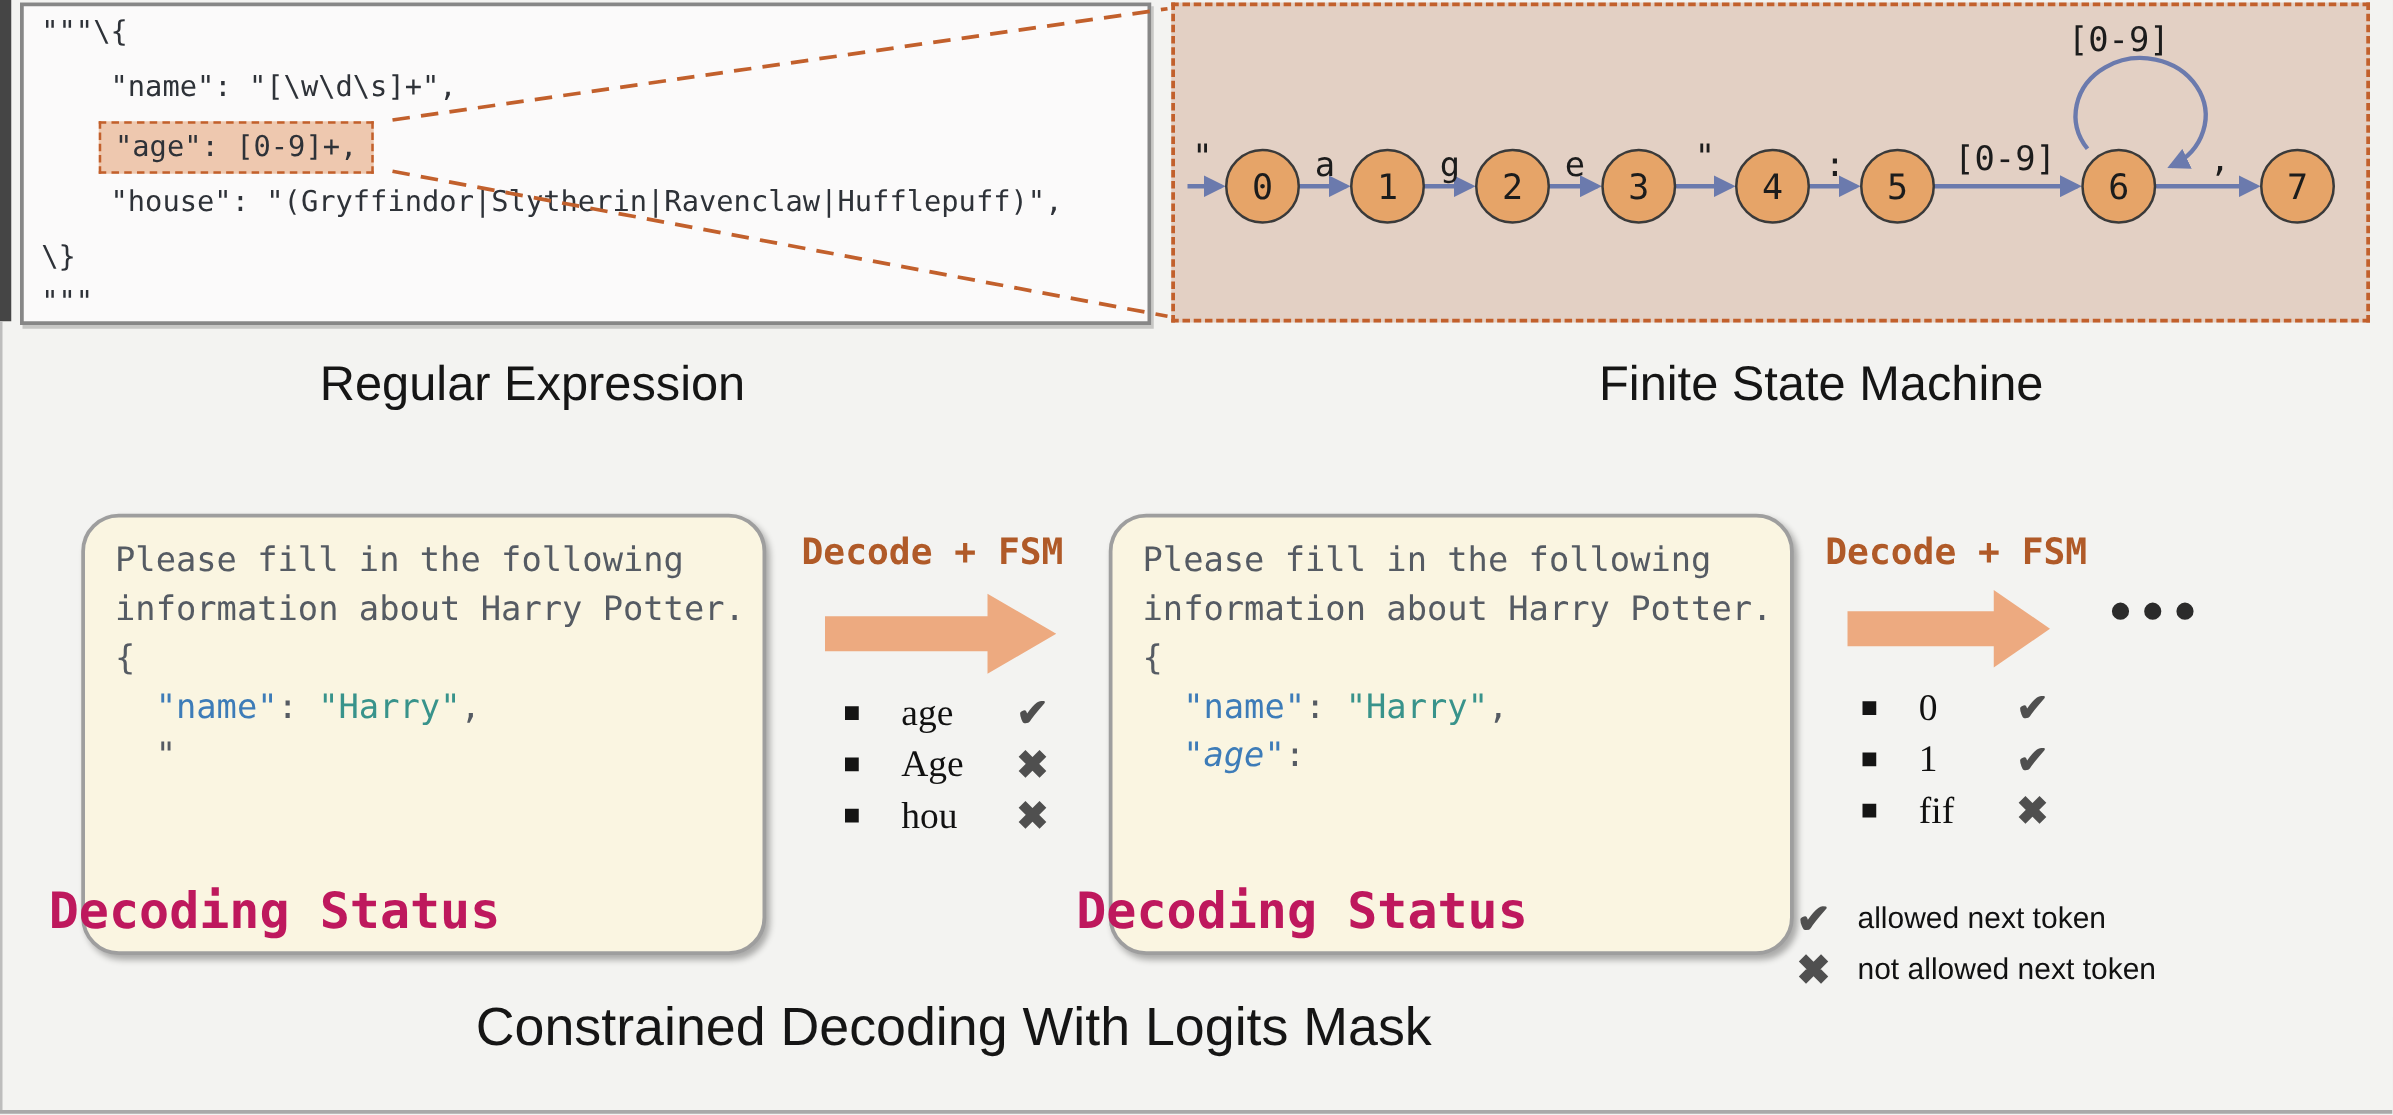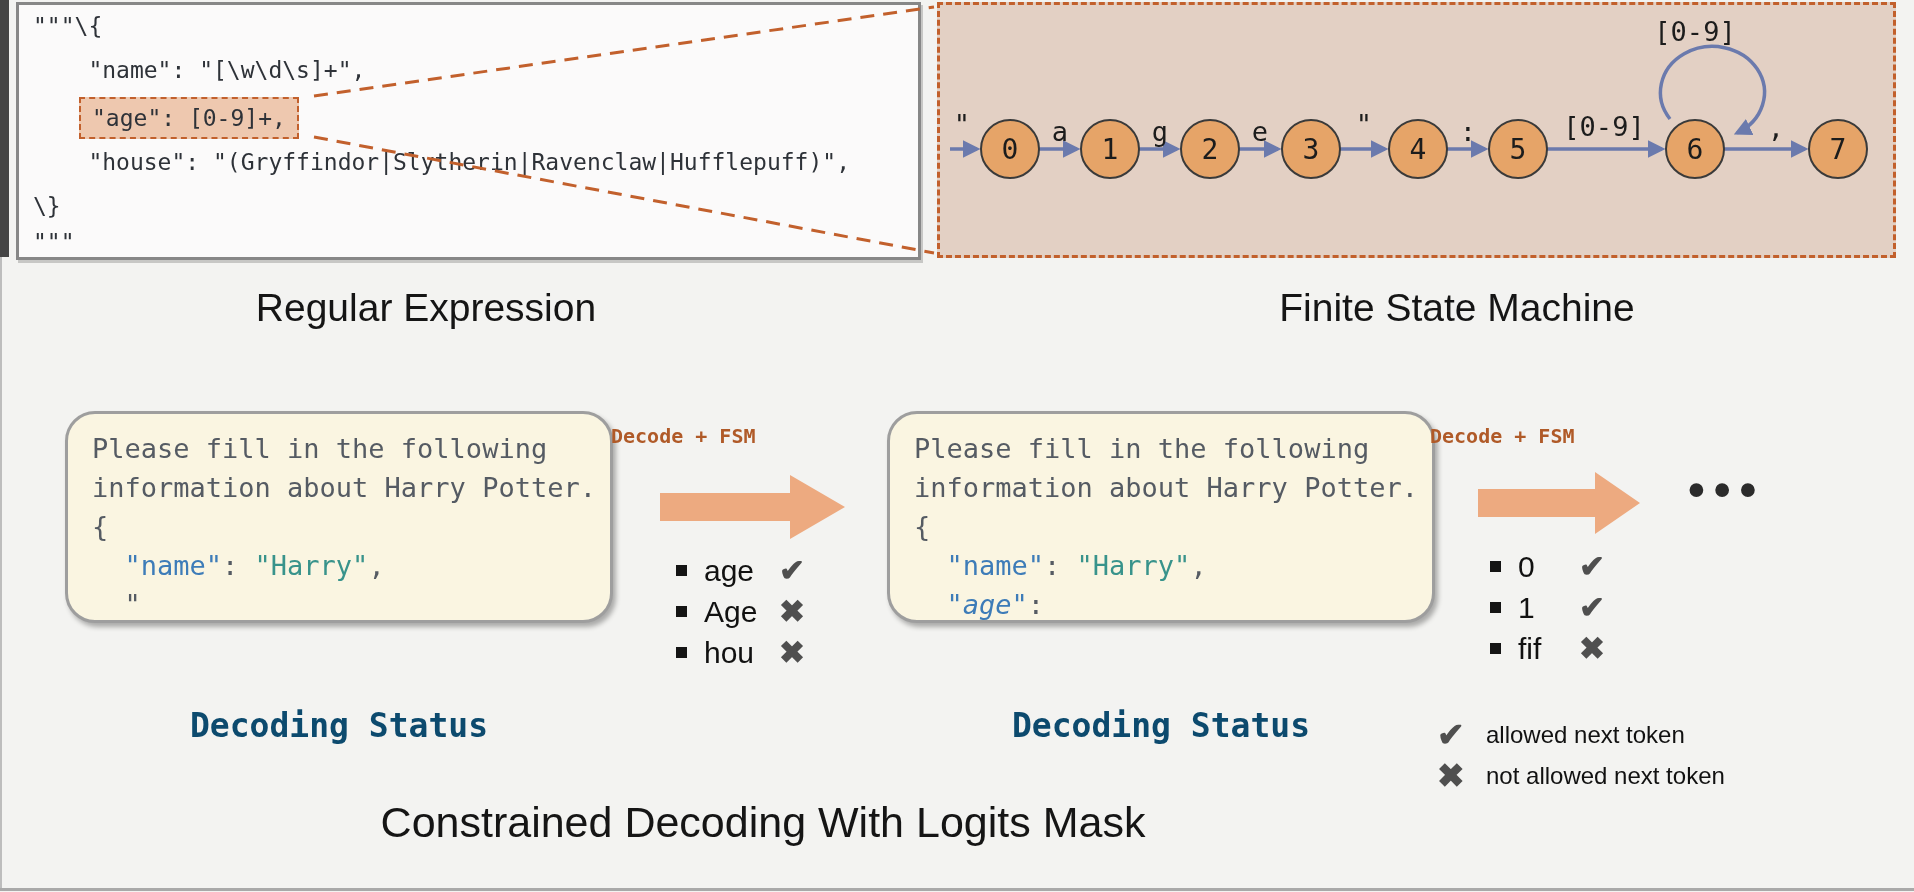--- a/index.html
+++ b/index.html
@@ -34,55 +34,55 @@
              background:#e3d0c4; border:3px dashed #c2602c; }
   .fsm-box svg { width:100%; height:100%; display:block; }
   .fsm-state-num { font-family:"DejaVu Sans Mono", monospace; font-size:28px; fill:#1c1c1c; }
   .fsm-edge-label { font-family:"DejaVu Sans Mono", monospace; font-size:27px; fill:#1c1c1c; font-weight:500; }
 
   .caption { position:absolute; text-align:center; font-size:39px; color:#151515; }
   .cap-regex { left:16px; top:286px; width:820px; }
   .cap-fsm { left:1007px; top:286px; width:900px; }
 
   
-  .prompt-box { position:absolute; width:548px; height:212px; background:#faf5e1;
+  .prompt-box { position:absolute; width:548px; height:353px; background:#faf5e1;
                 border:3px solid #9e9e9e; border-radius:30px;
                 box-shadow:3px 4px 5px rgba(0,0,0,0.3); padding:15px 0 0 24px; }
   .pb1 { left:65px; top:411px; }
   .pb2 { left:887px; top:411px; }
   .pline { font-family:"DejaVu Sans Mono", monospace; font-size:27px; line-height:39px;
            color:#555b63; white-space:pre; }
   .key { color:#3d7cb8; }
   .val { color:#38938b; }
   .italic { font-style:italic; }
 
   
-  .decode-label { position:absolute; width:270px; 
+  .decode-label { position:absolute; width:270px; text-align:center;
                   font-family:"DejaVu Sans Mono", monospace; font-weight:bold;
-                  font-size:20px; color:#b05a28; }
+                  font-size:29px; color:#b05a28; }
   .dl1 { left:611px; top:424px; }
   .dl2 { left:1430px; top:424px; }
   .block-arrow { position:absolute; }
   .ba1 { left:655px; top:470px; }
   .ba2 { left:1473px; top:468px; }
   .dots { position:absolute; left:1688px; top:462px; font-size:48px; letter-spacing:9px;
           color:#2b2b2b; font-weight:bold; }
 
   .token-list { position:absolute; }
   .tl1 { left:676px; top:550px; }
   .tl2 { left:1490px; top:546px; }
-  .token-row { display:flex; align-items:center; height:41px; gap:17px; }
+  .token-row { display:flex; align-items:center; height:41px; gap:34px;font-family:Liberation Serif, serif; }
   .sq { width:11px; height:11px; background:#141414; flex:0 0 auto; }
   .tok { font-size:30px; color:#111; min-width:58px; }
   .tl2 .tok { min-width:44px; }
   .mark { font-size:31px; font-weight:bold; color:#4f4f4f; }
 
-  .status-label { position:absolute; width:600px; text-align:center;
+  .status-label { position:absolute; width:600px; 
                   font-family:"DejaVu Sans Mono", monospace; font-weight:bold;
-                  font-size:33px; color:#0c4a6e; }
+                  font-size:40px; color:#be185d; }
   .sl1 { left:39px; top:706px; }
   .sl2 { left:861px; top:706px; }
 
   
   .legend { position:absolute; left:1437px; top:714px; }
   .legend-row { display:flex; align-items:center; gap:15px; height:41px; }
   .legend-mark { font-size:33px; font-weight:bold; color:#4f4f4f; width:34px; }
   .legend-text { font-size:24px; color:#111; }
 
   .main-title { position:absolute; left:0; top:798px; width:1526px; text-align:center;

